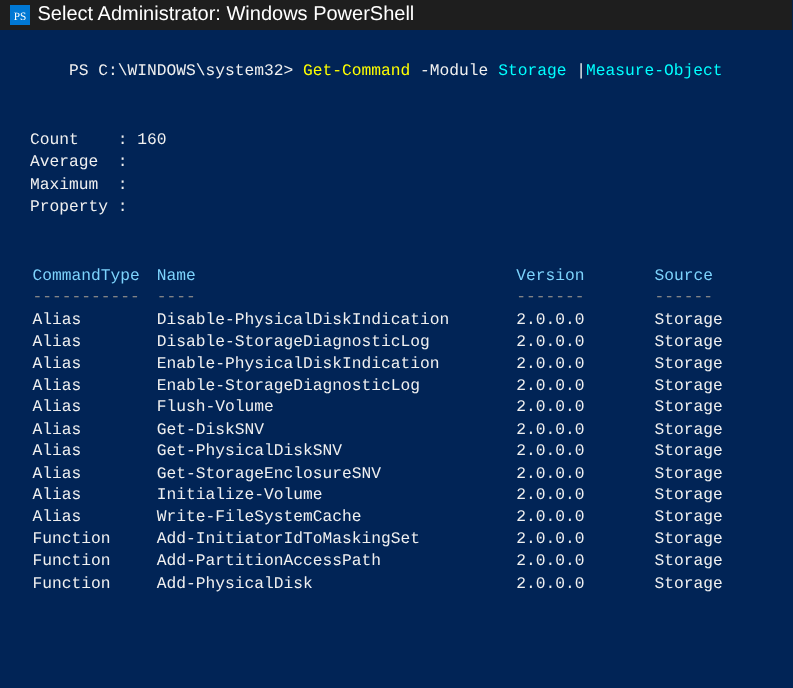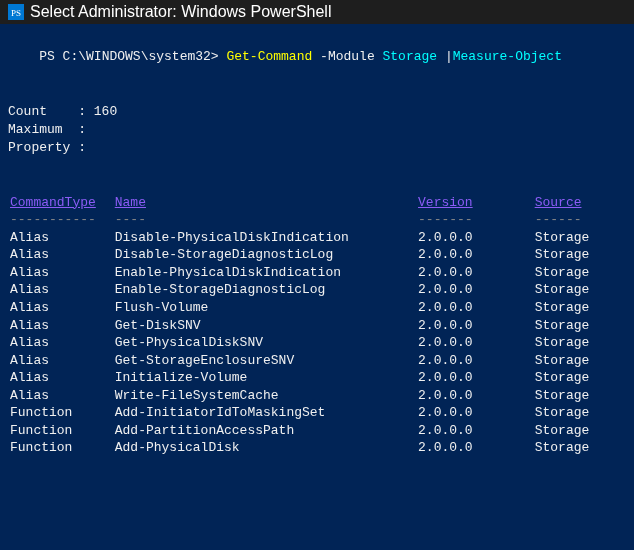--- a/index.html
+++ b/index.html
@@ -30,37 +30,37 @@
       font-size: 10px;
       color: white;
       text-align: center;
     }
     .title-bar-text {
       color: #ffffff;
       font-size: 16px;
       font-family: 'Segoe UI', sans-serif;
     }
     .terminal {
-      padding: 6px 8px;
+      padding: 6px 24px;
       overflow: hidden;
       height: calc(550px - 24px);
     }
     .line {
       line-height: 1.4;
       white-space: pre;
     }
     .prompt { color: #f0f0f0; }
     .cmd-get { color: #ffff00; }
     .cmd-param { color: #f0f0f0; }
     .cmd-value { color: #00ffff; }
     .cmd-pipe { color: #f0f0f0; }
     .cmd-measure { color: #00ffff; }
     .output-key { color: #f0f0f0; text-align: center; }
     .separator { color: #888; }
-    .header-col { color: #8b5cf6; text-decoration: underline; }
+    .header-col { color: #7dd3fc; }
     table.cmd-table {
       border-collapse: collapse;
       width: 100%;
     }
     table.cmd-table td {
       padding: 0 2px;
       white-space: nowrap;
       line-height: 1.35;
     }
     .col-type { width: 80px; }
@@ -83,20 +83,21 @@
 
 <div class="terminal">
 
   <div class="line">
     <span class="prompt">PS C:\WINDOWS\system32&gt; </span><span class="cmd-get">Get-Command</span><span class="cmd-param"> -Module </span><span class="cmd-value">Storage</span><span class="cmd-pipe"> |</span><span class="cmd-measure">Measure-Object</span>
   </div>
 
   <div class="line">&nbsp;</div>
 
   <div class="line"><span class="output-key">Count</span><span>    : 160</span></div>
+  <div class="line"><span class="output-key">Average</span><span>  :</span></div>
   <div class="line"><span class="output-key">Maximum</span><span>  :</span></div>
   <div class="line"><span class="output-key">Property</span><span> :</span></div>
 
   <div class="line">&nbsp;</div>
 
 
   <div class="line">&nbsp;</div>
 
   <table class="cmd-table">
     <thead>

